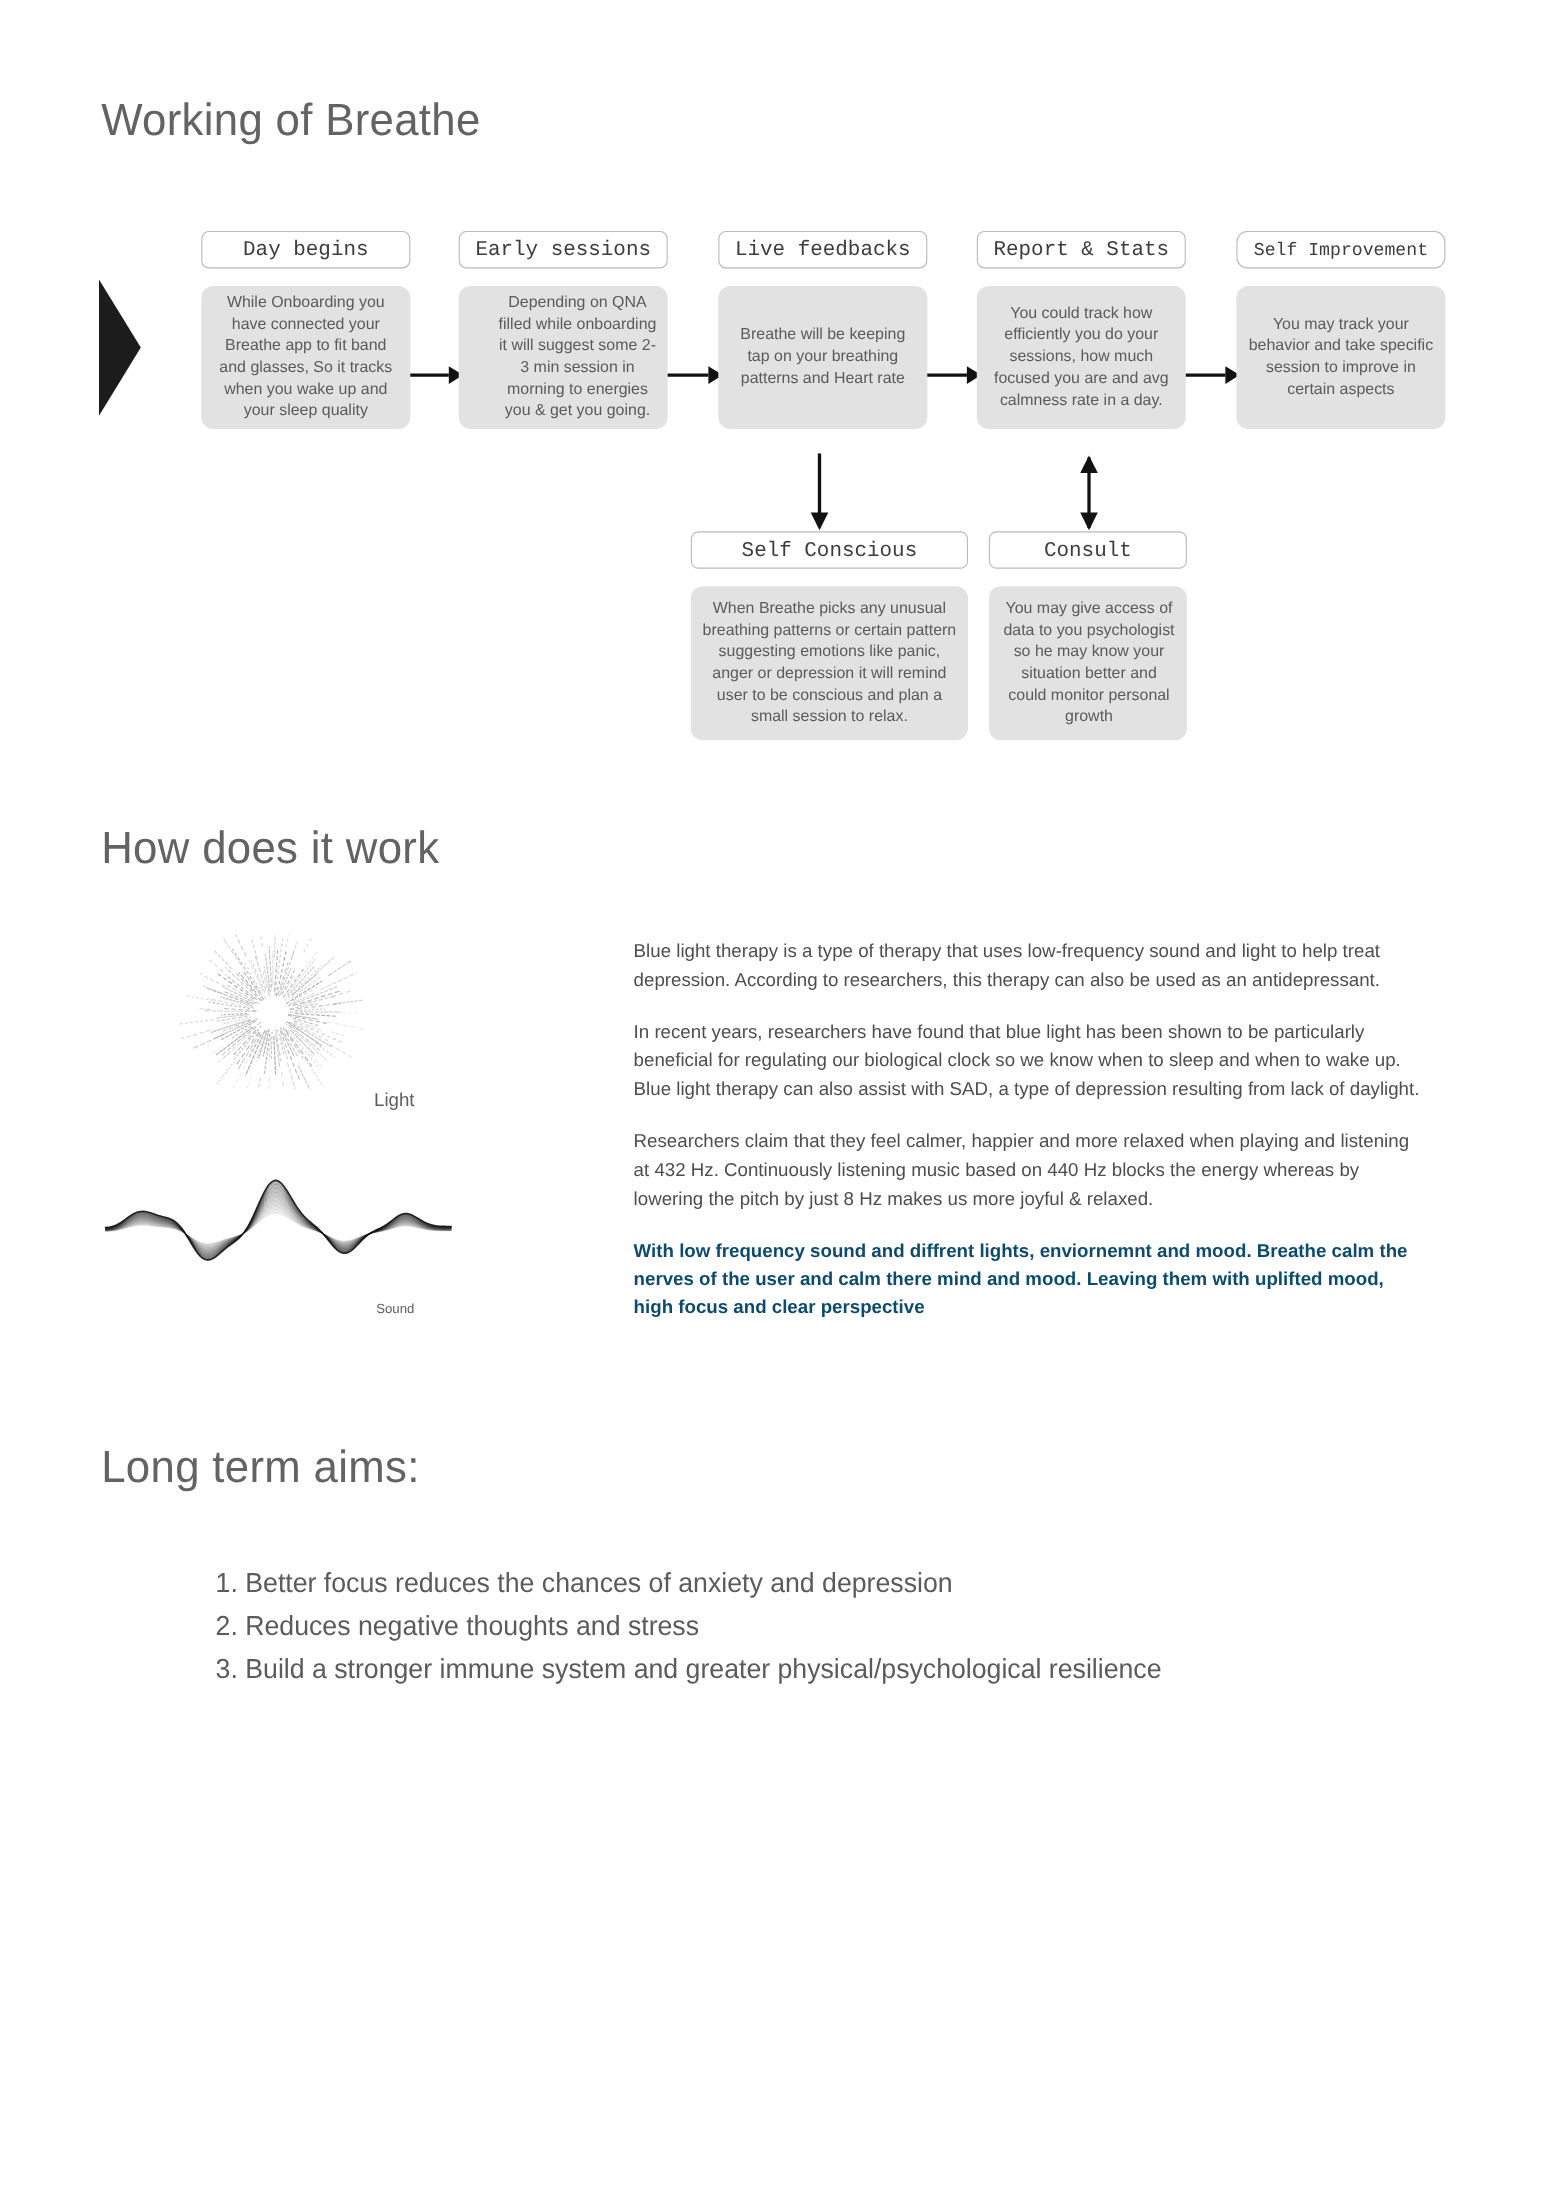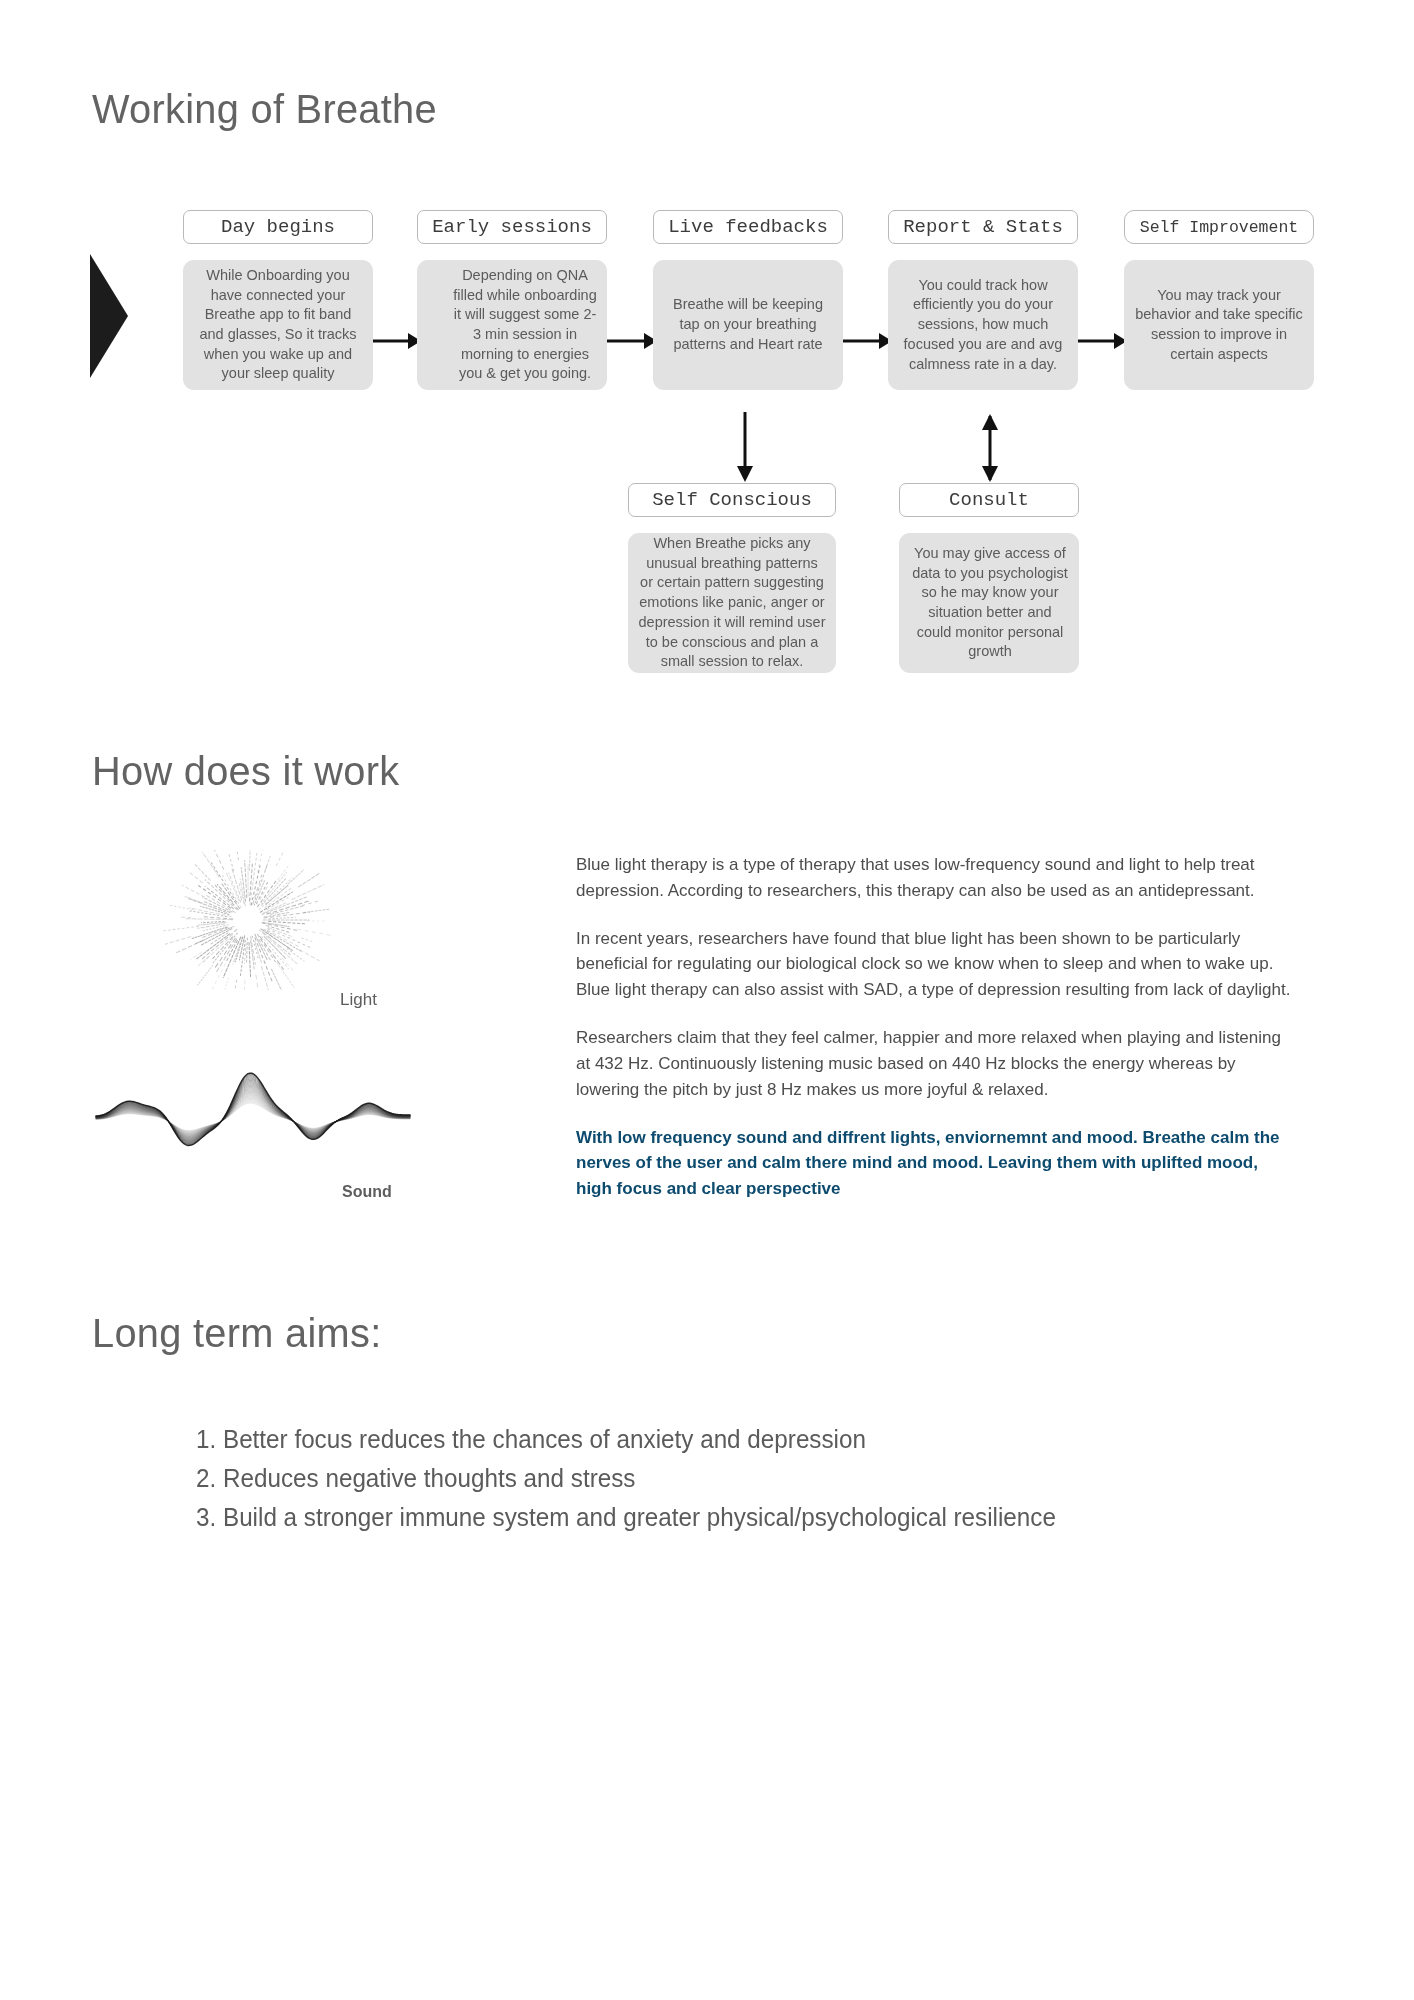--- a/index.html
+++ b/index.html
@@ -82,34 +82,34 @@
   #node-report-stats .node-body { height: 130px; margin-top: 16px; }
 
   #node-self-improvement  { left: 1124px; top: 210px; width: 190px; }
   #node-self-improvement .node-label { font-size: 16.5px; border-radius: 10px; }
   #node-self-improvement .node-body { height: 130px; margin-top: 16px; }
 
   
   .r2 .node-label { height: 34px; font-size: 19px; }
   .r2 .node-body  { font-size: 14.5px; }
 
-  #node-self-conscious { left: 628px; top: 483px; width: 208px; }
+  #node-self-conscious { left: 628px; top: 483px; width: 252px; }
   #node-self-conscious .node-body { height: 140px; margin-top: 16px; }
 
   #node-consult        { left: 899px; top: 483px; width: 180px; }
   #node-consult .node-body { height: 140px; margin-top: 16px; padding-left: 12px; }
 
   
   #howitworks { position: absolute; left: 0; top: 0; width: 1414px; height: 600px; }
 
   #light-graphic { position: absolute; left: 138px; top: 850px; width: 220px; height: 140px; }
   #label-light   { position: absolute; left: 340px; top: 990px; font-size: 17px; color: #5d5d5d; }
 
   #sound-graphic { position: absolute; left: 88px; top: 1055px; width: 330px; height: 120px; }
-  #label-sound   { position: absolute; left: 342px; top: 1183px; font-size: 16px; color: #5d5d5d; font-weight: bold; }
+  #label-sound   { position: absolute; left: 342px; top: 1183px; font-size: 12px; color: #5d5d5d; }
 
   #prose { position: absolute; left: 576px; top: 852px; width: 716px; }
   #prose p {
     margin: 0 0 22px 0;
     font-size: 17px;
     line-height: 1.52;
     color: #4d4d4d;
   }
   #prose p.bold-para { font-weight: 700; color: #0c4a6e; margin-bottom: 0; }
 

